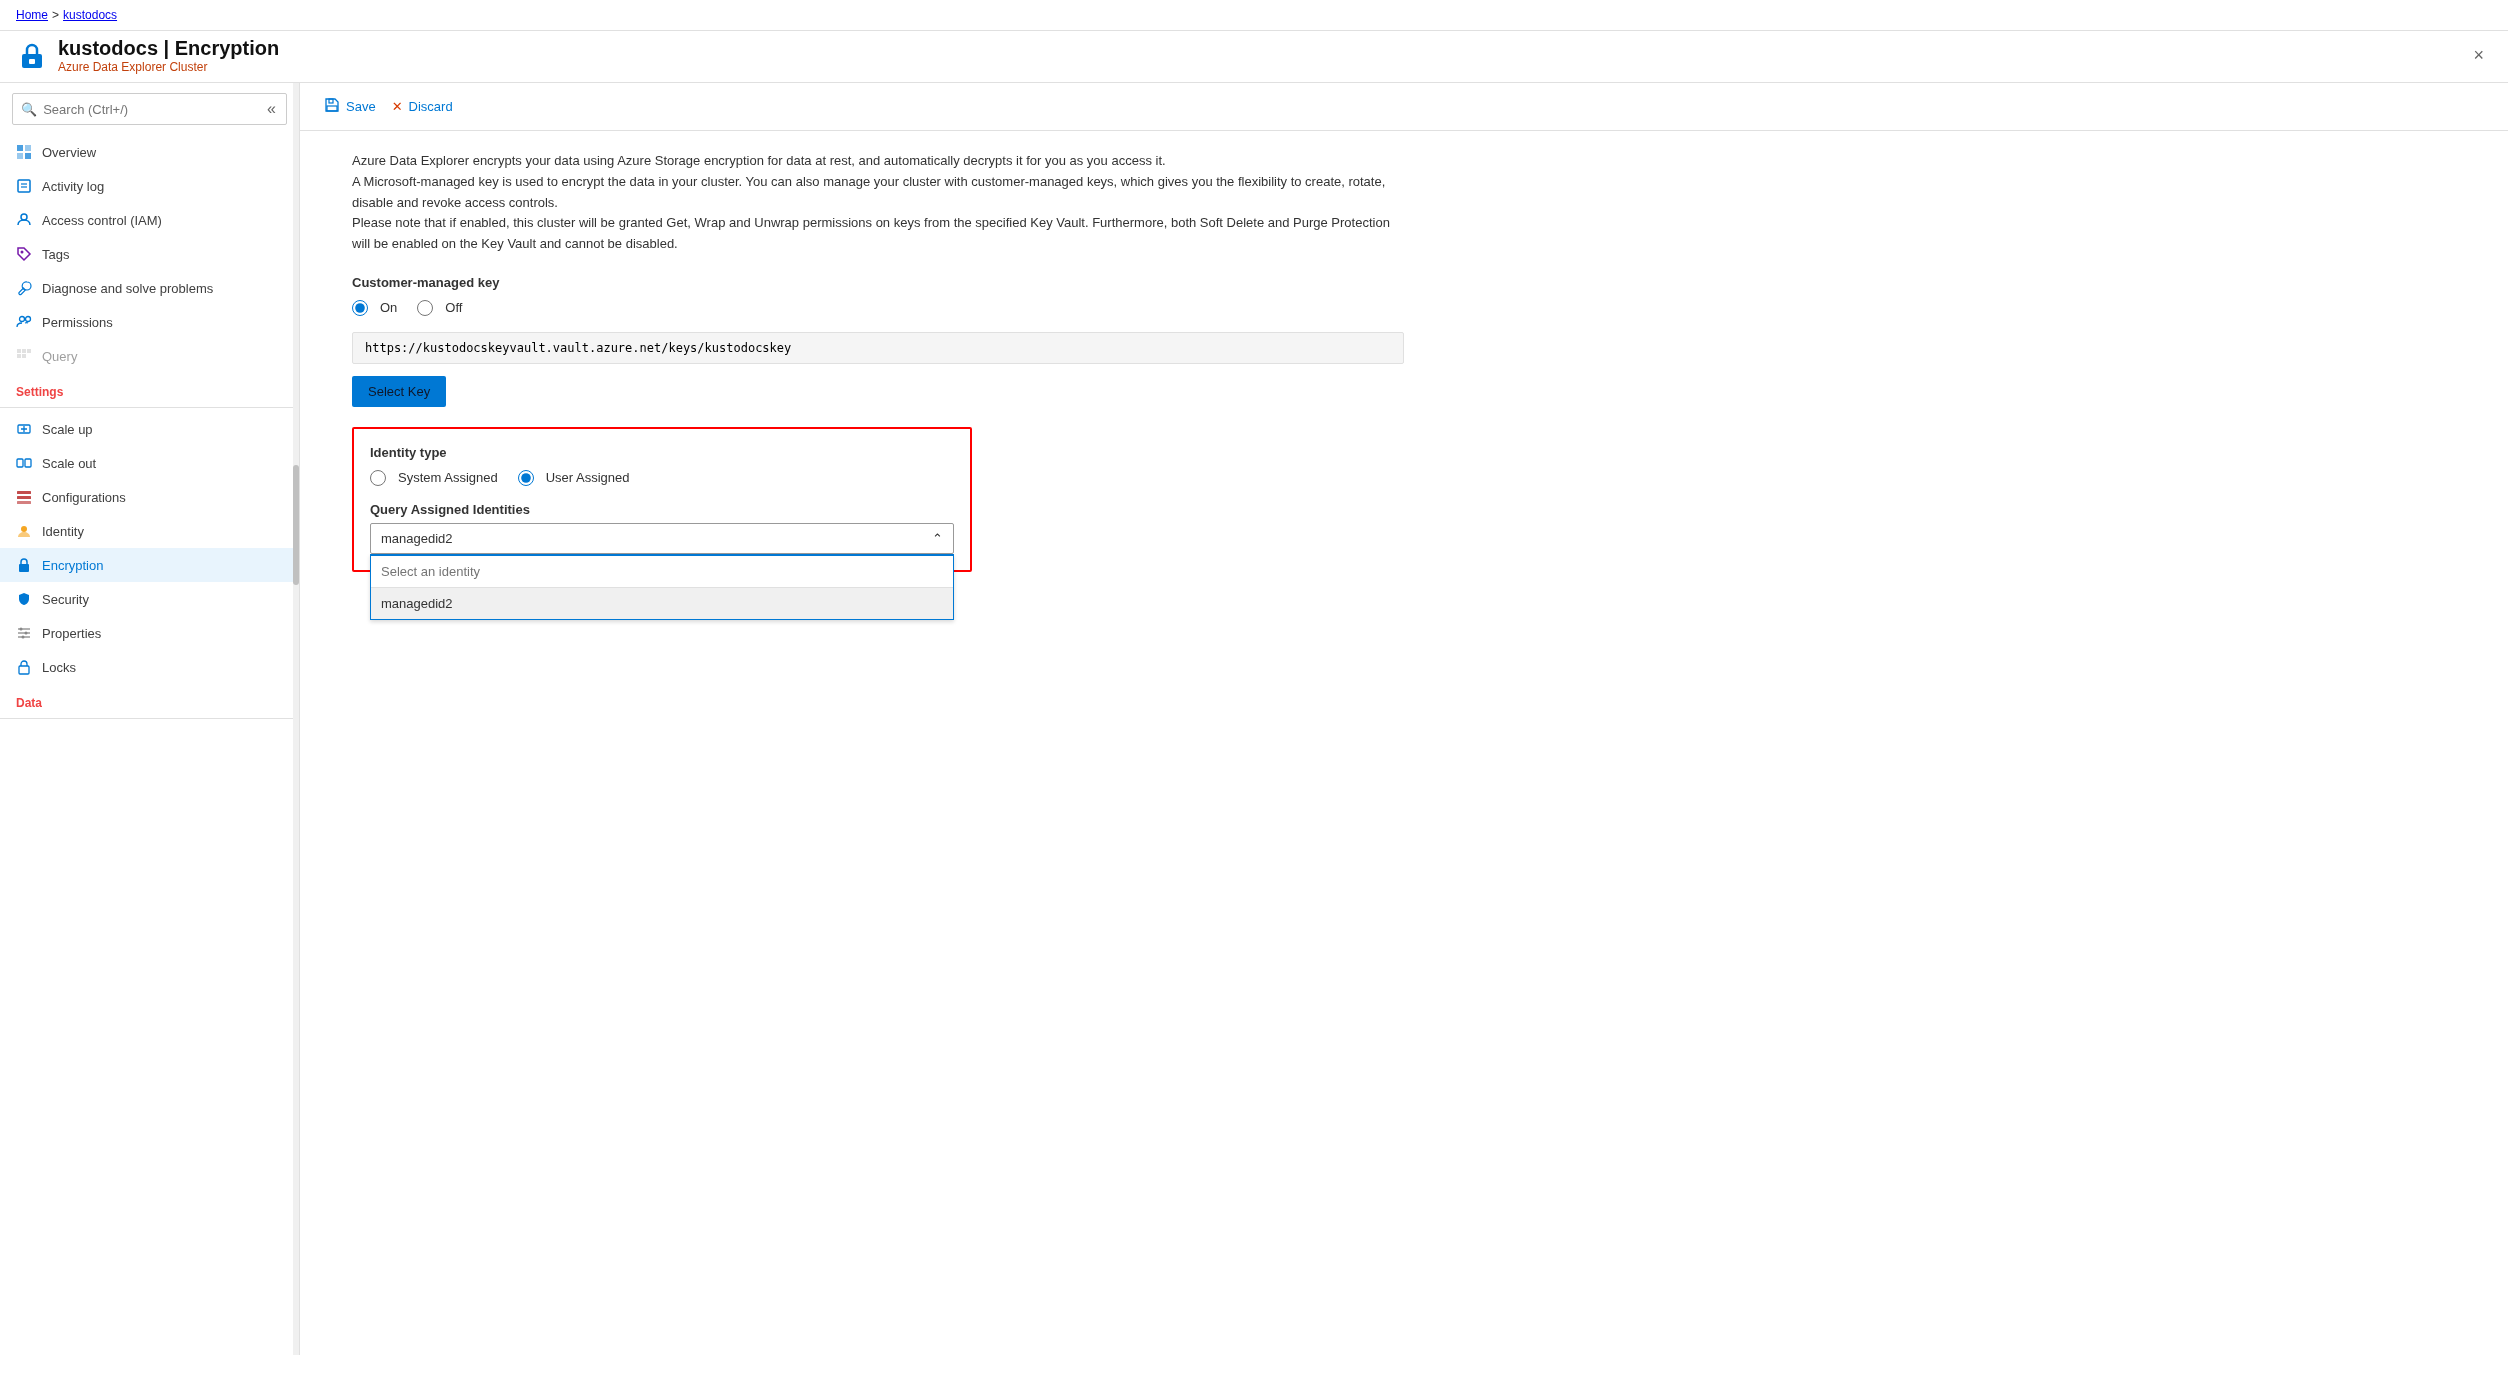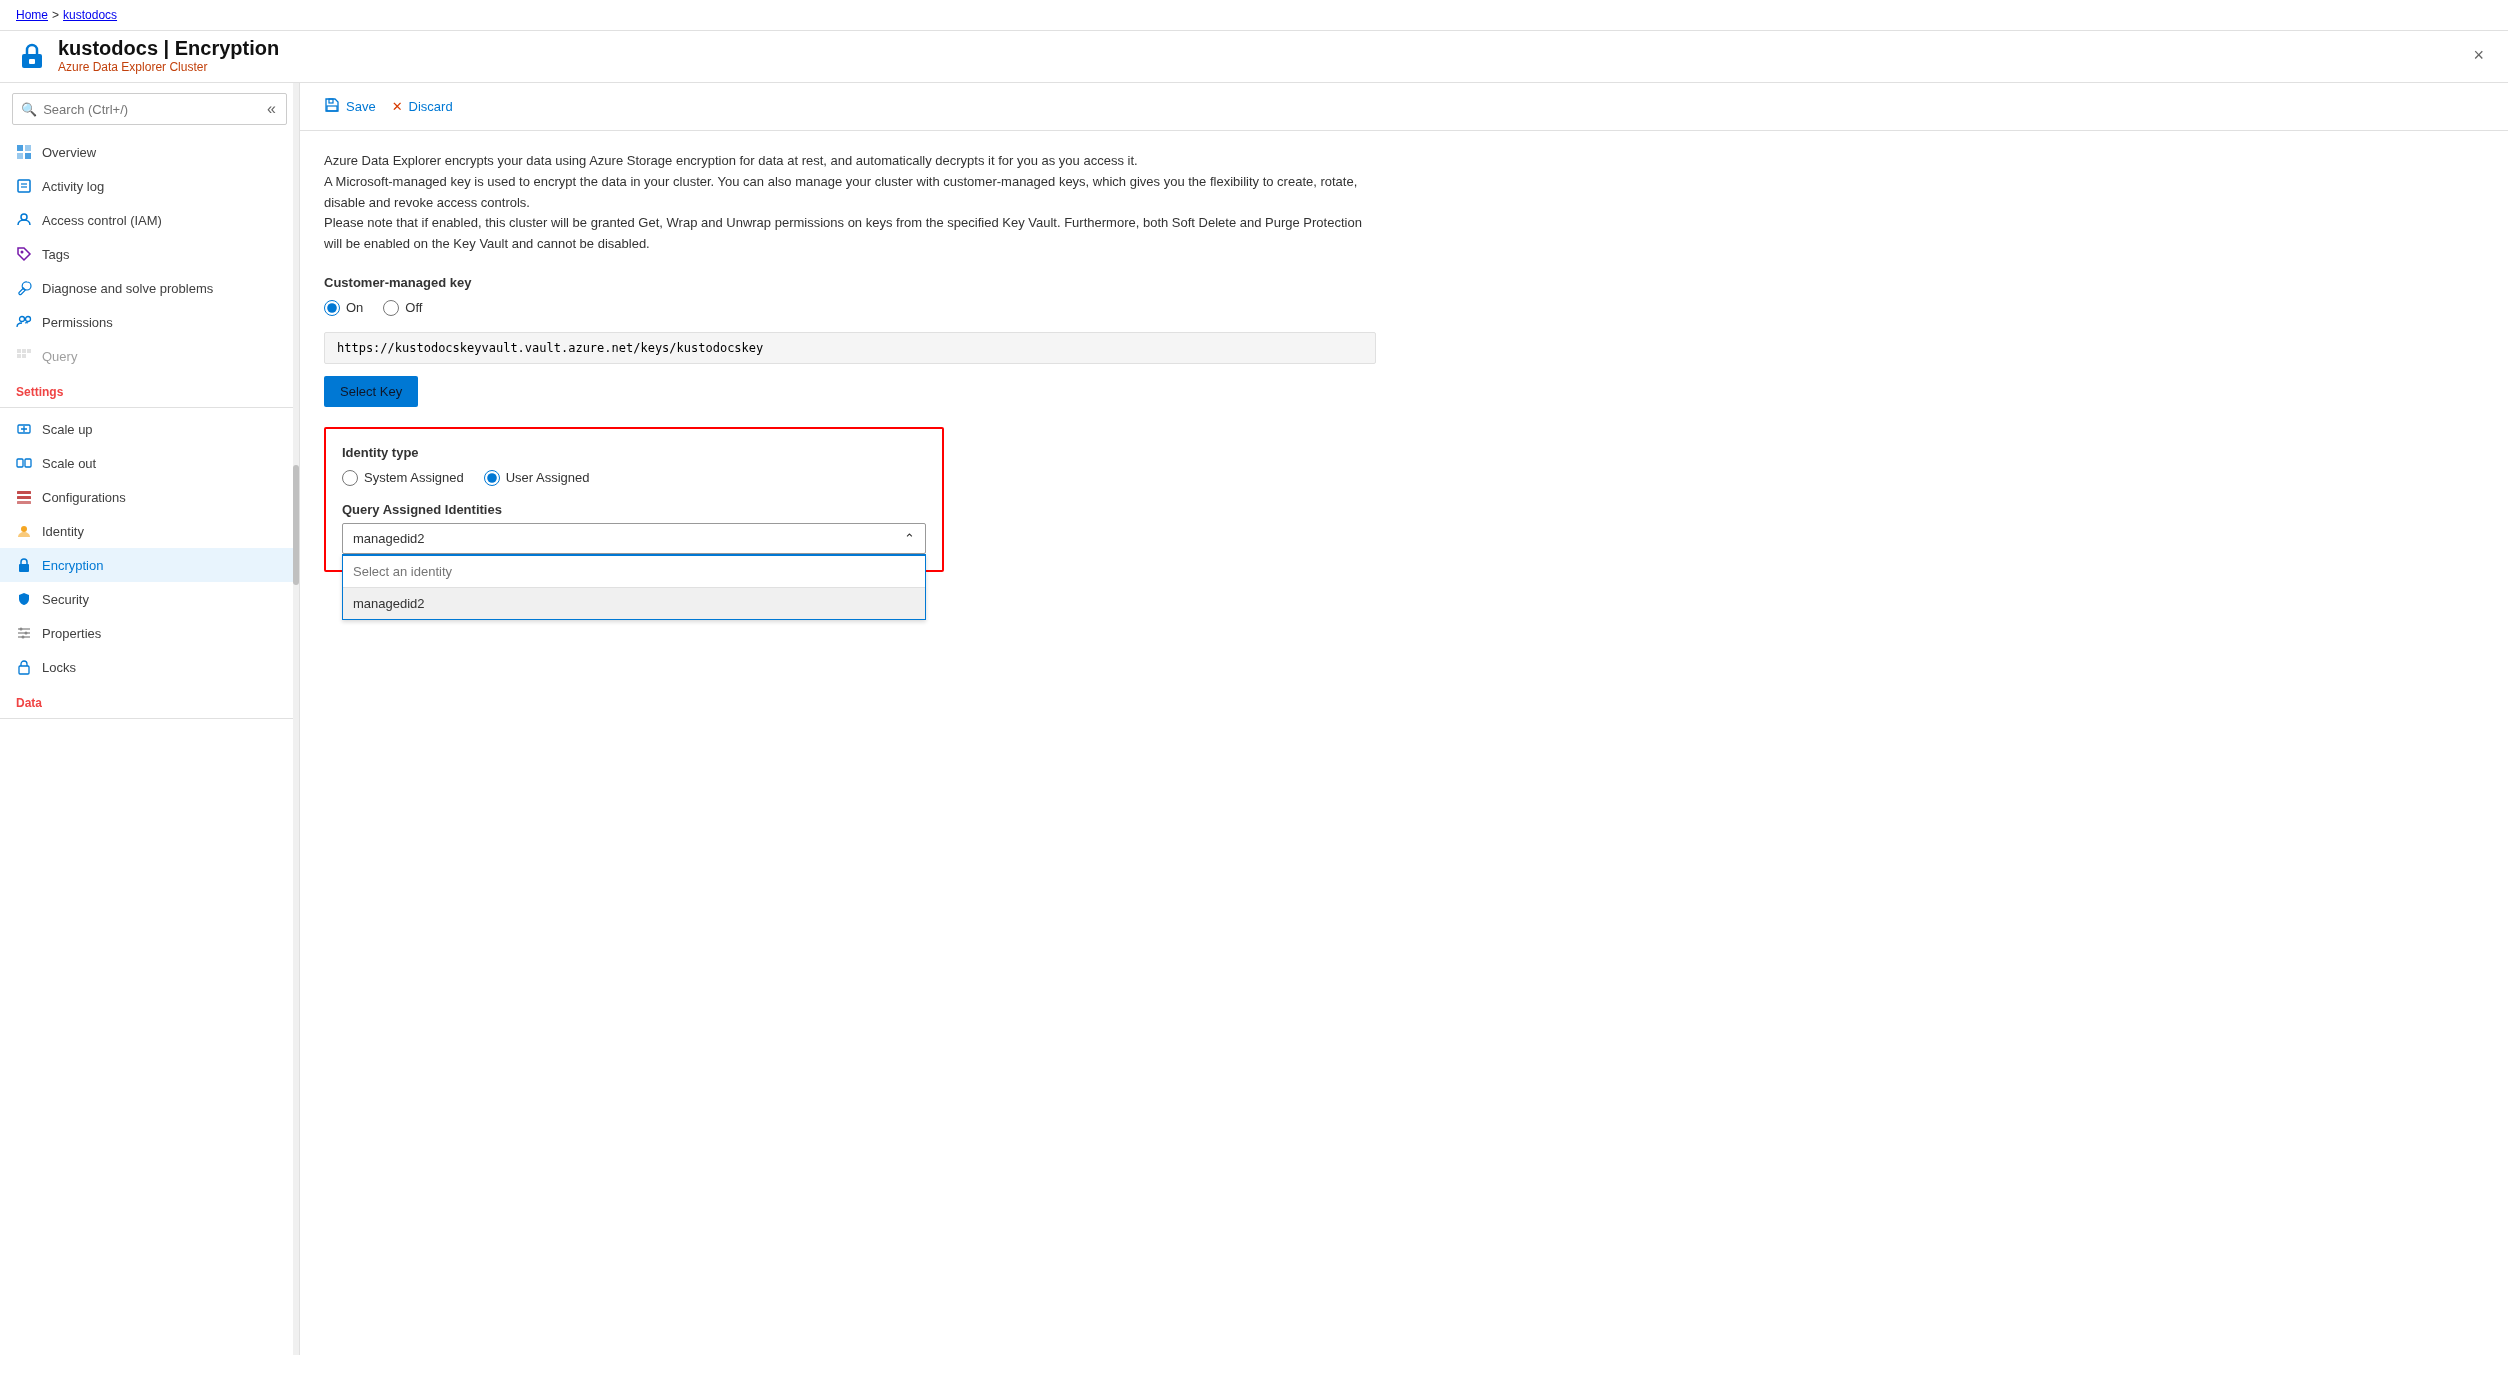--- a/index.html
+++ b/index.html
@@ -115,33 +115,34 @@
       cursor: pointer;
       font-size: 13px;
       color: #0078d4;
       padding: 4px 0;
     }
 
     
     .content-area {
       padding: 20px 24px;
       max-width: 1100px;
+      margin-left: 28px;
     }
 
     .description-text {
       font-size: 13px;
       color: #333;
       line-height: 1.6;
       margin-bottom: 20px;
     }
 
     .section-label { font-size: 13px; font-weight: 600; margin-bottom: 10px; }
 
     .radio-group { display: flex; align-items: center; gap: 20px; margin-bottom: 16px; }
-    .radio-option { display: flex; align-items: center; gap: 6px; cursor: pointer; font-size: 13px; }
+    .radio-option { display: flex; align-items: center; gap: 12px; cursor: pointer; font-size: 13px; }
     .radio-option input[type="radio"] { accent-color: #0078d4; width: 16px; height: 16px; cursor: pointer; }
 
     .key-url-display {
       background: #f5f5f5;
       border: 1px solid #e0e0e0;
       padding: 8px 12px;
       font-size: 12px;
       color: #000000;
       margin-bottom: 12px;
       border-radius: 2px;

